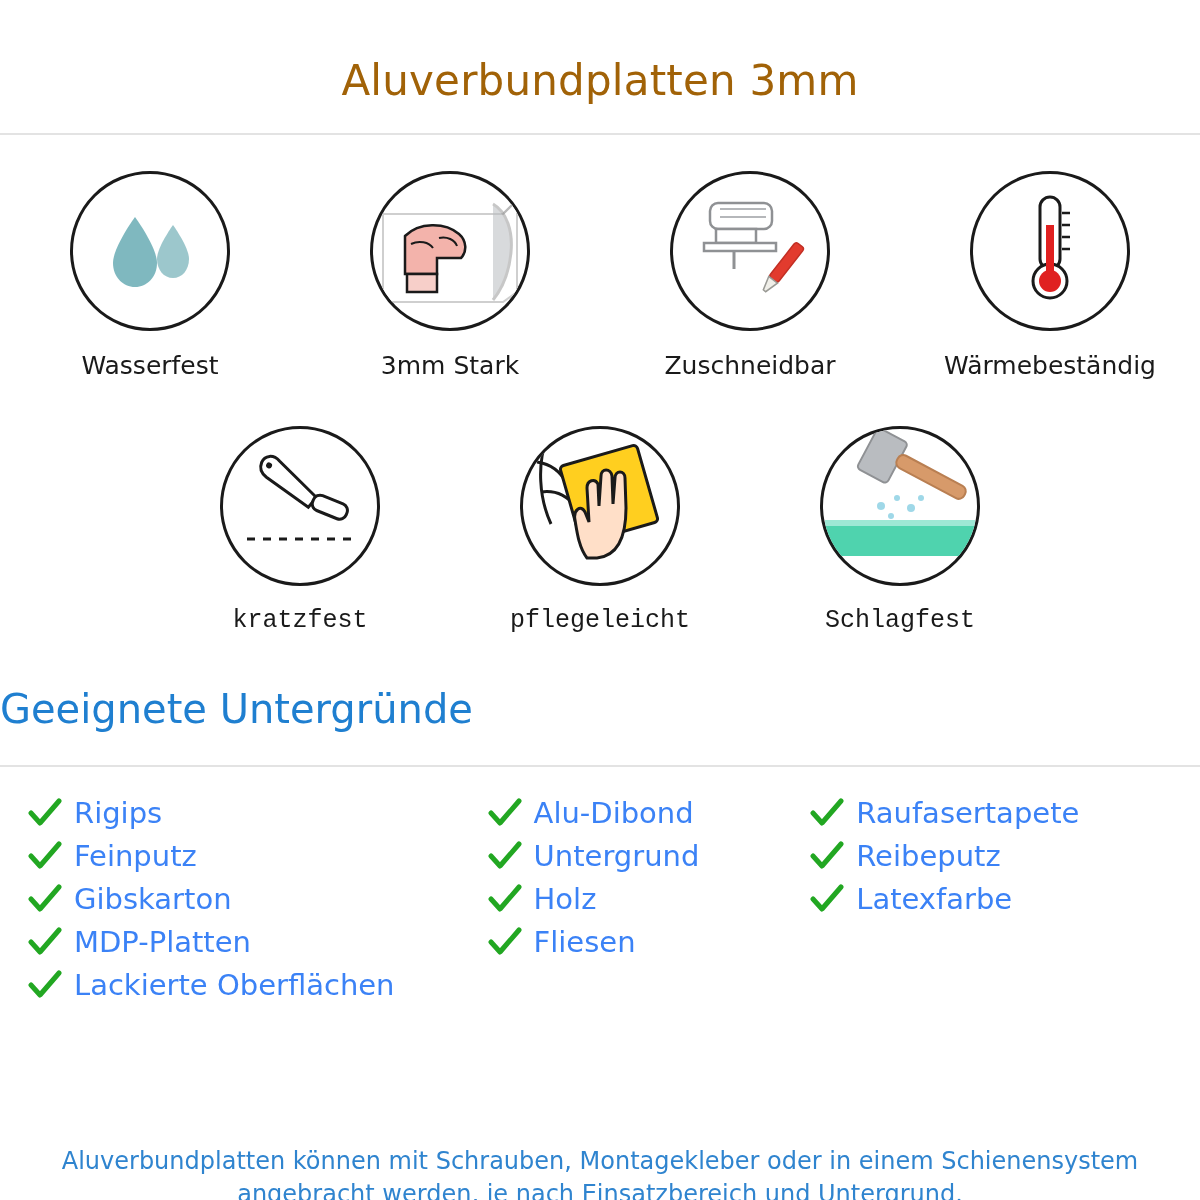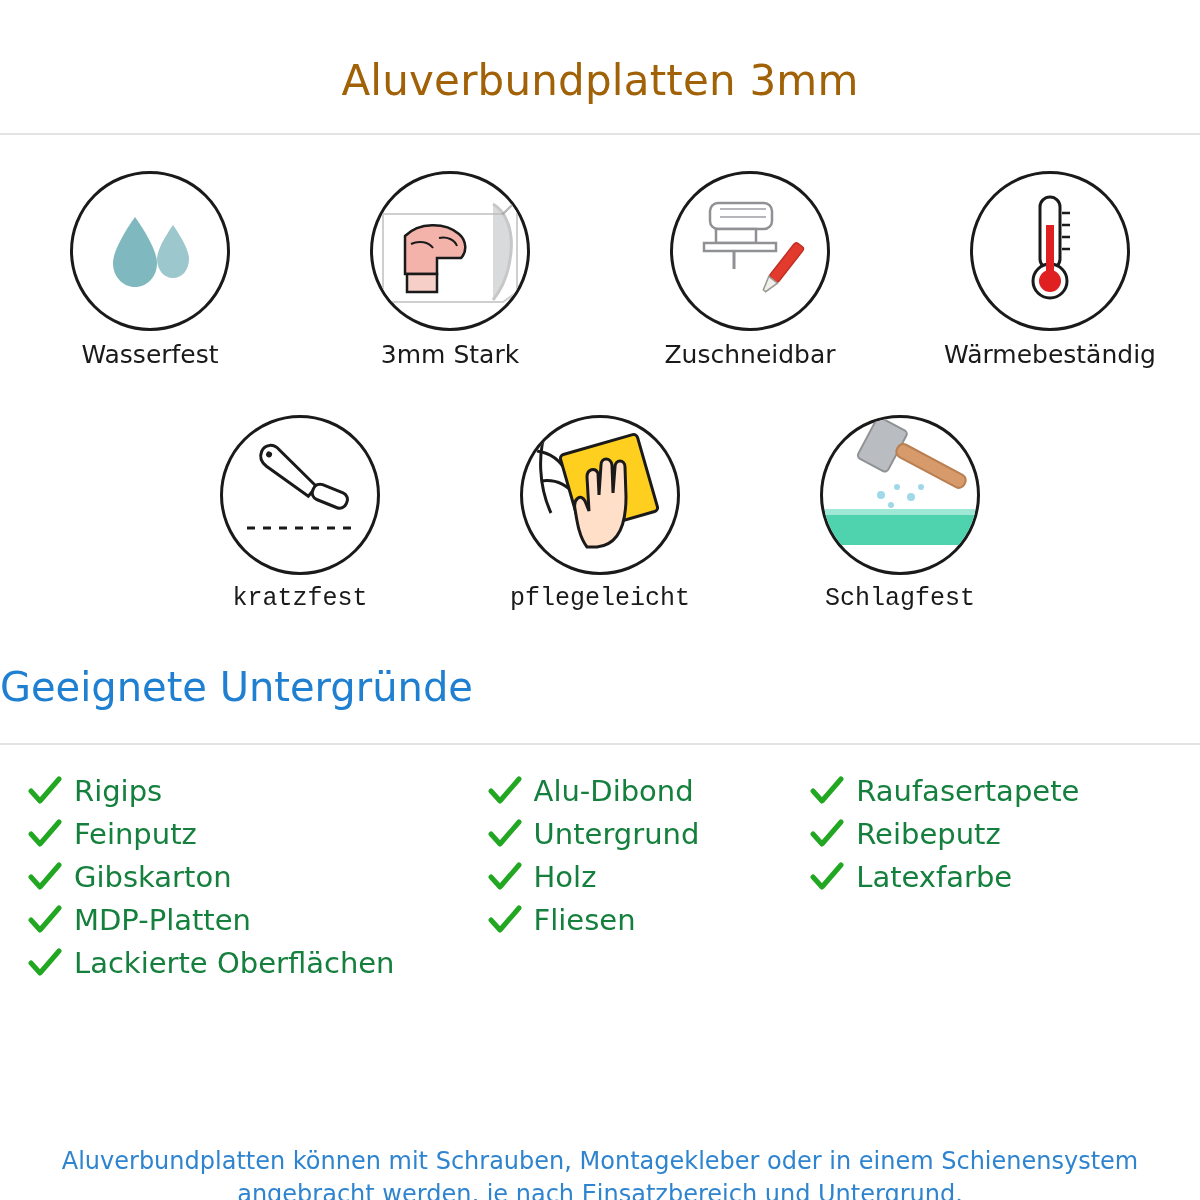--- a/index.html
+++ b/index.html
@@ -58,21 +58,21 @@
     border: 3px solid #1a1a1a;
     border-radius: 50%;
     position: relative;
     overflow: hidden;
     background: #ffffff;
     display: flex;
     align-items: center;
     justify-content: center;
   }
   .cap {
-    margin-top: 10px;
+    margin-top: 21px;
     font-size: 25px;
     color: #1a1a1a;
     text-align: center;
     line-height: 1.1;
   }
   .row-2 {
     margin-top: 46px;
   }
 
   
@@ -109,21 +109,21 @@
   .check {
     width: 34px;
     height: 30px;
     flex: 0 0 34px;
     margin-right: 12px;
     position: relative;
   }
   .check svg { display: block; }
   .item-label {
     font-size: 29px;
-    color: #15803d;
+    color: #3b82f6;
     white-space: nowrap;
     text-align: center;
   }
 
   
   .note {
     position: absolute;
     left: 0;
     right: 0;
     bottom: 18px;

